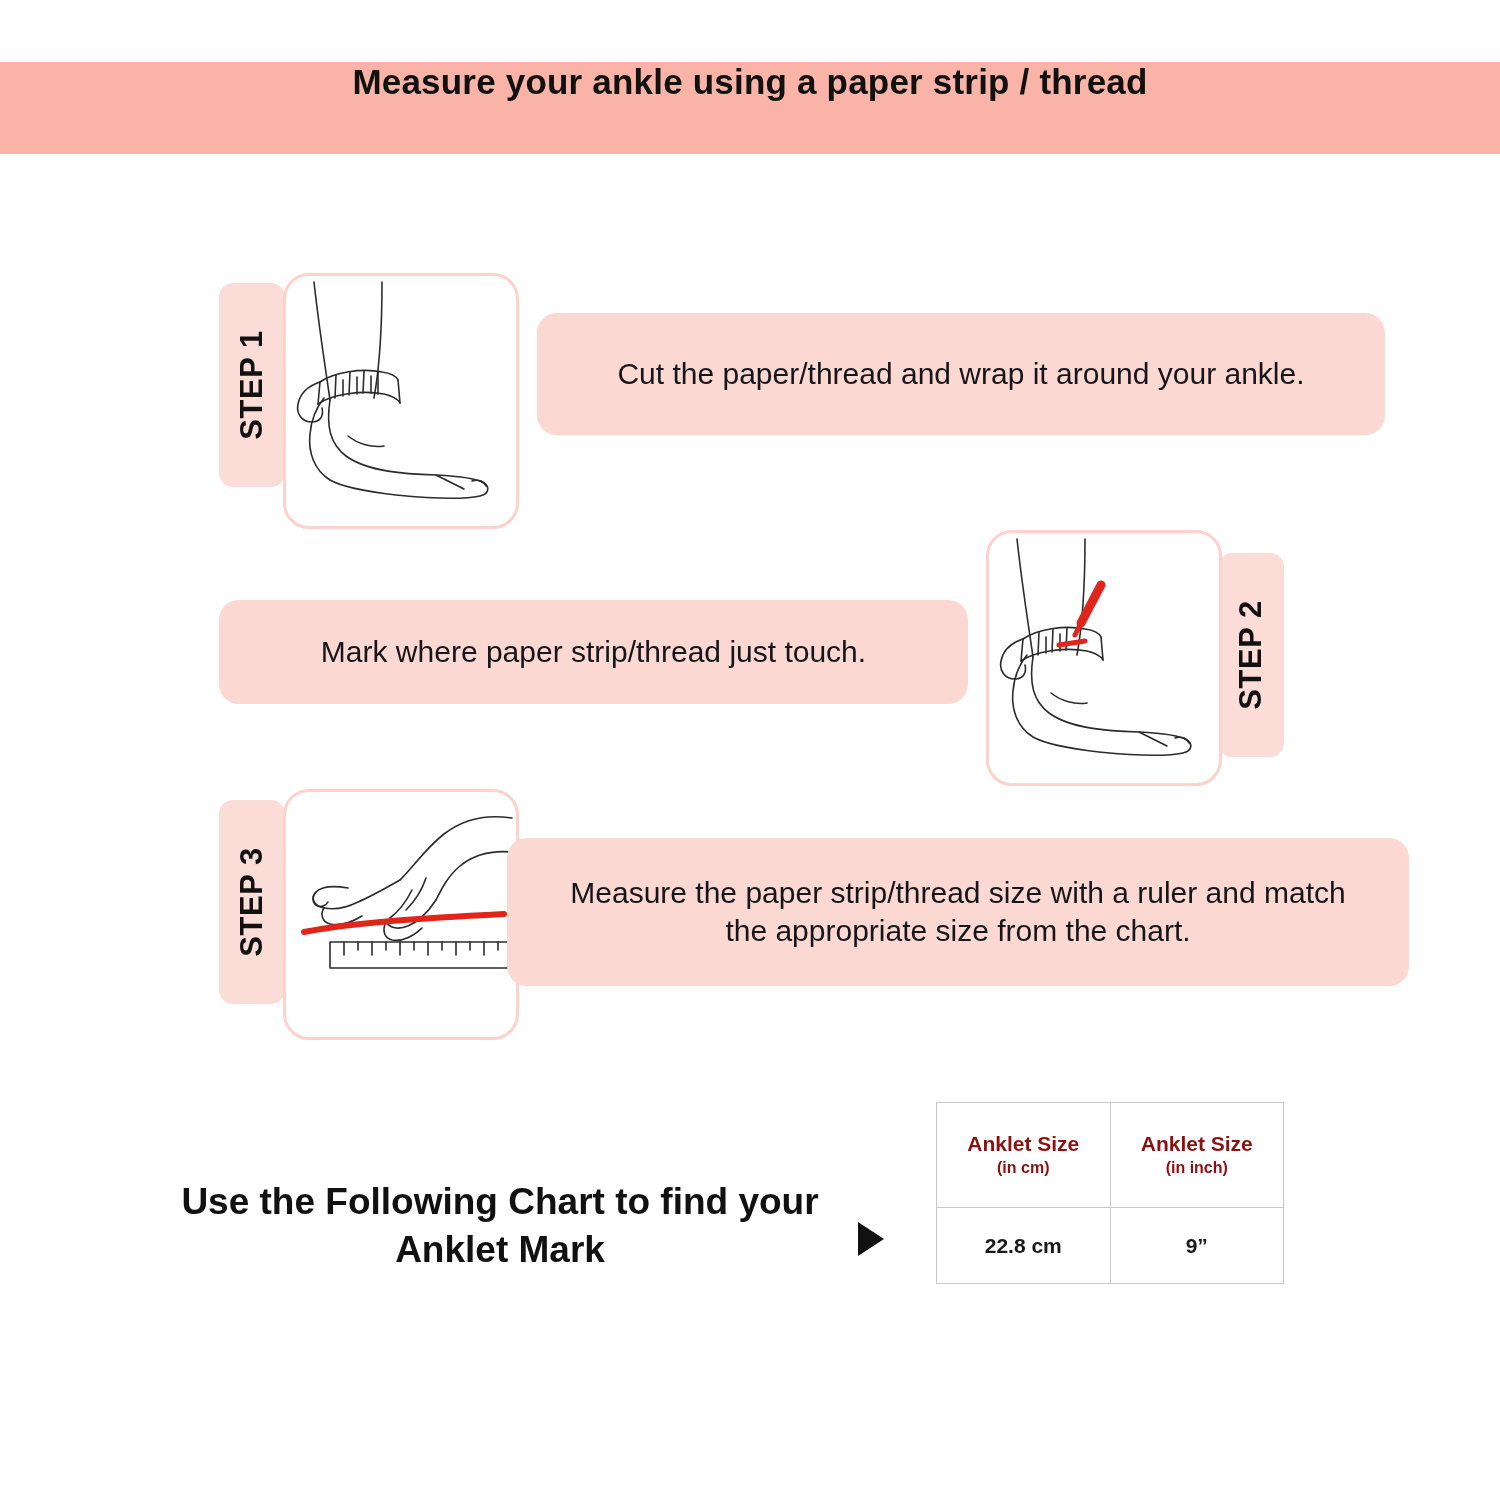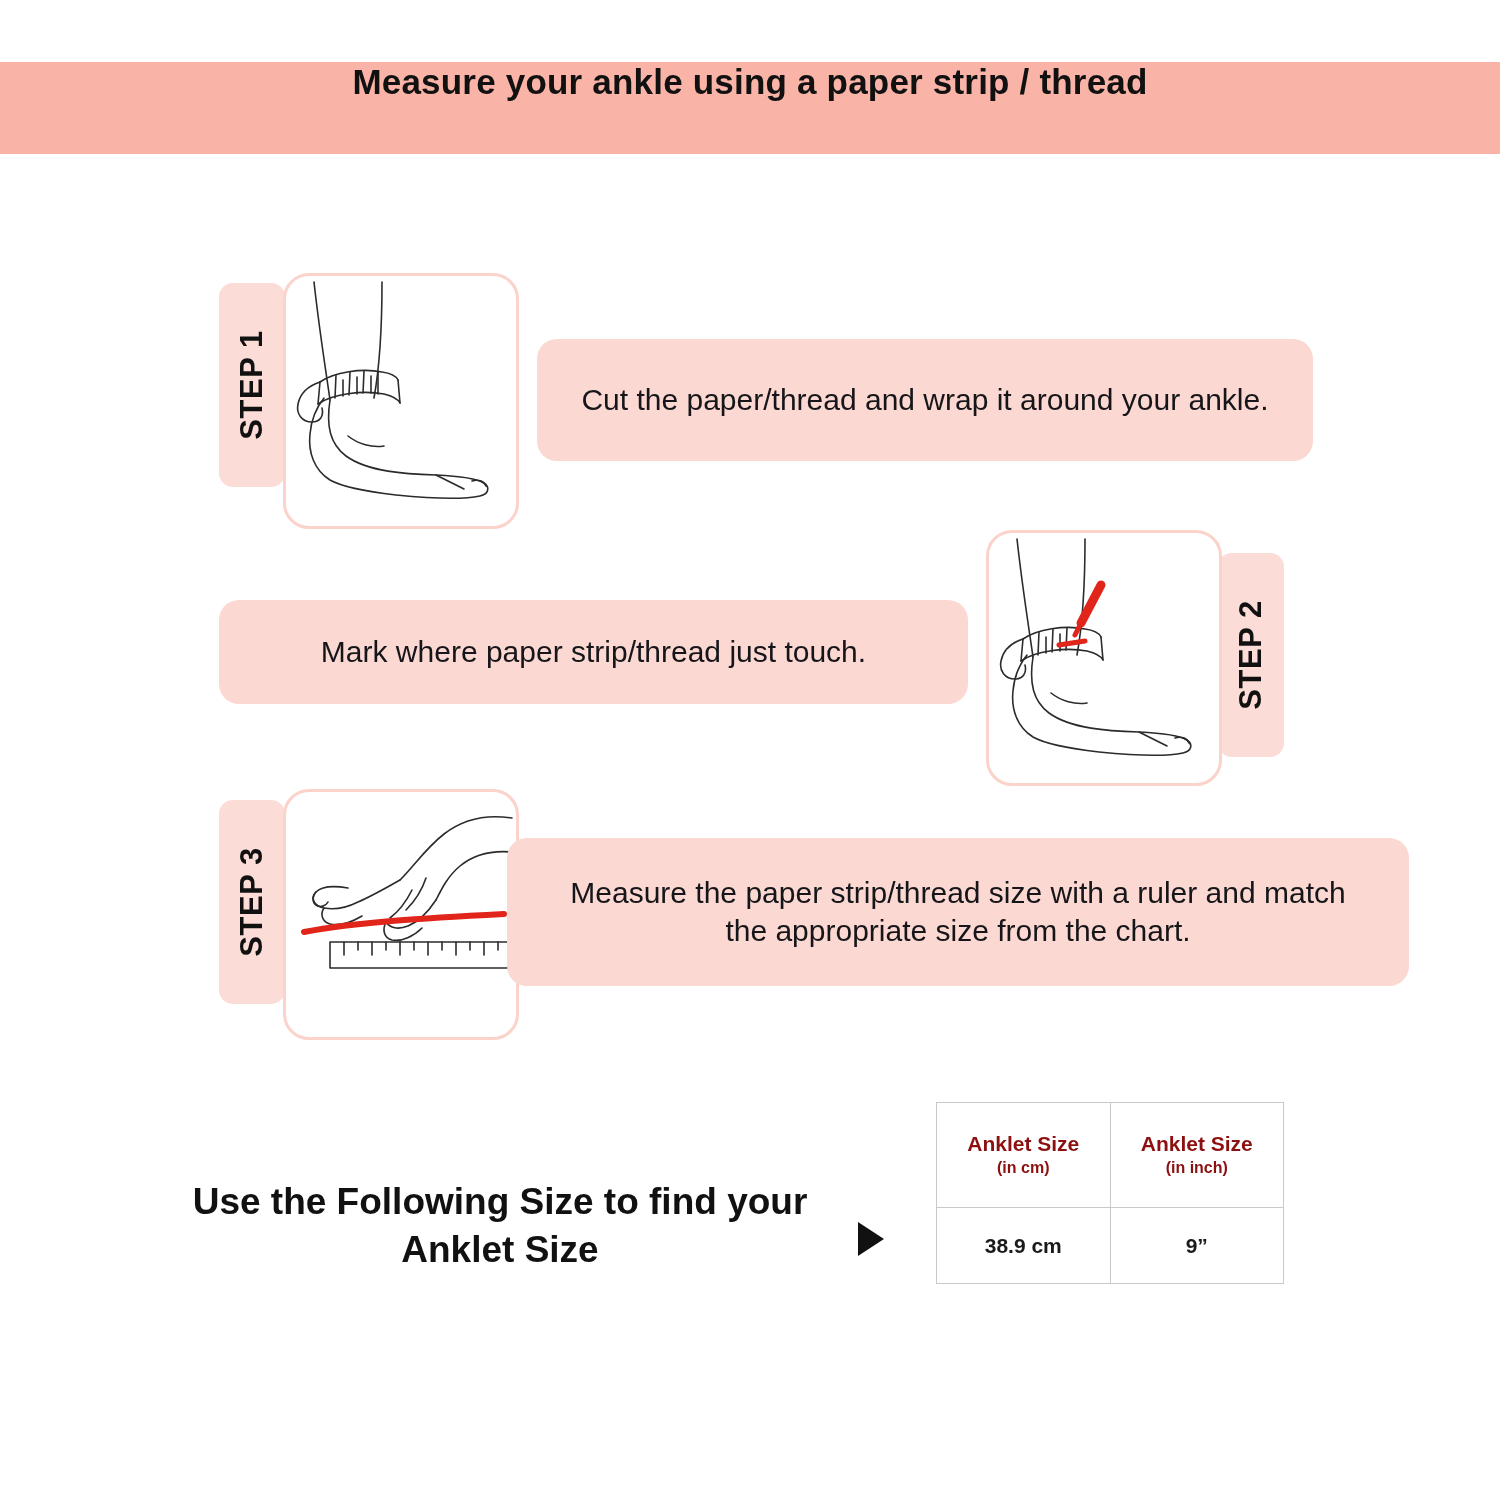--- a/index.html
+++ b/index.html
@@ -171,21 +171,21 @@
       <path d="M64 96 L63 119"></path>
       <path d="M78 95 L77 117"></path>
       <path d="M92 96 L92 118"></path>
       <path d="M57 104 L57 120"></path>
       <path d="M71 101 L71 118"></path>
       <path d="M85 100 L85 117"></path>
     </g>
   </svg>
 </div>
 
-<div class="bubble" style="left:537px; top:339px; width:776px; height:122px;">
+<div class="bubble" style="left:537px; top:313px; width:848px; height:122px;">
   <p>Cut the paper/thread and wrap it around your ankle.</p>
 </div>
 
 <div class="step-tab" style="left:1218px; top:553px; height:204px;">
   <span>STEP 2</span>
 </div>
 
 <div class="step-img" style="left:986px; top:530px; width:230px; height:250px;">
   <svg viewBox="0 0 230 250" width="230" height="250">
     <g fill="none" stroke="#2b2b2b" stroke-width="1.6" stroke-linecap="round" stroke-linejoin="round">
@@ -261,35 +261,35 @@
     </g>
 
     <path d="M18 140 C70 130, 140 126, 218 122" stroke="#e1251b" stroke-width="6" fill="none" stroke-linecap="round"></path>
   </svg>
 </div>
 
 <div class="bubble" style="left:507px; top:838px; width:902px; height:148px;">
   <p>Measure the paper strip/thread size with a ruler and match the appropriate size from the chart.</p>
 </div>
 
-<div class="chart-heading">Use the Following Size to find your Anklet Size</div>
+<div class="chart-heading">Use the Following Chart to find your Anklet Mark</div>
 <div class="arrow"></div>
 
 <table class="size-table">
   <thead>
     <tr>
       <th>
         <span>Anklet Size</span>
         <span class="sub">(in cm)</span>
       </th>
       <th>
         <span>Anklet Size</span>
         <span class="sub">(in inch)</span>
       </th>
     </tr>
   </thead>
   <tbody>
     <tr>
-      <td>38.9 cm</td>
+      <td>22.8 cm</td>
       <td>9”</td>
     </tr>
   </tbody>
 </table>
 
 </body></html>

